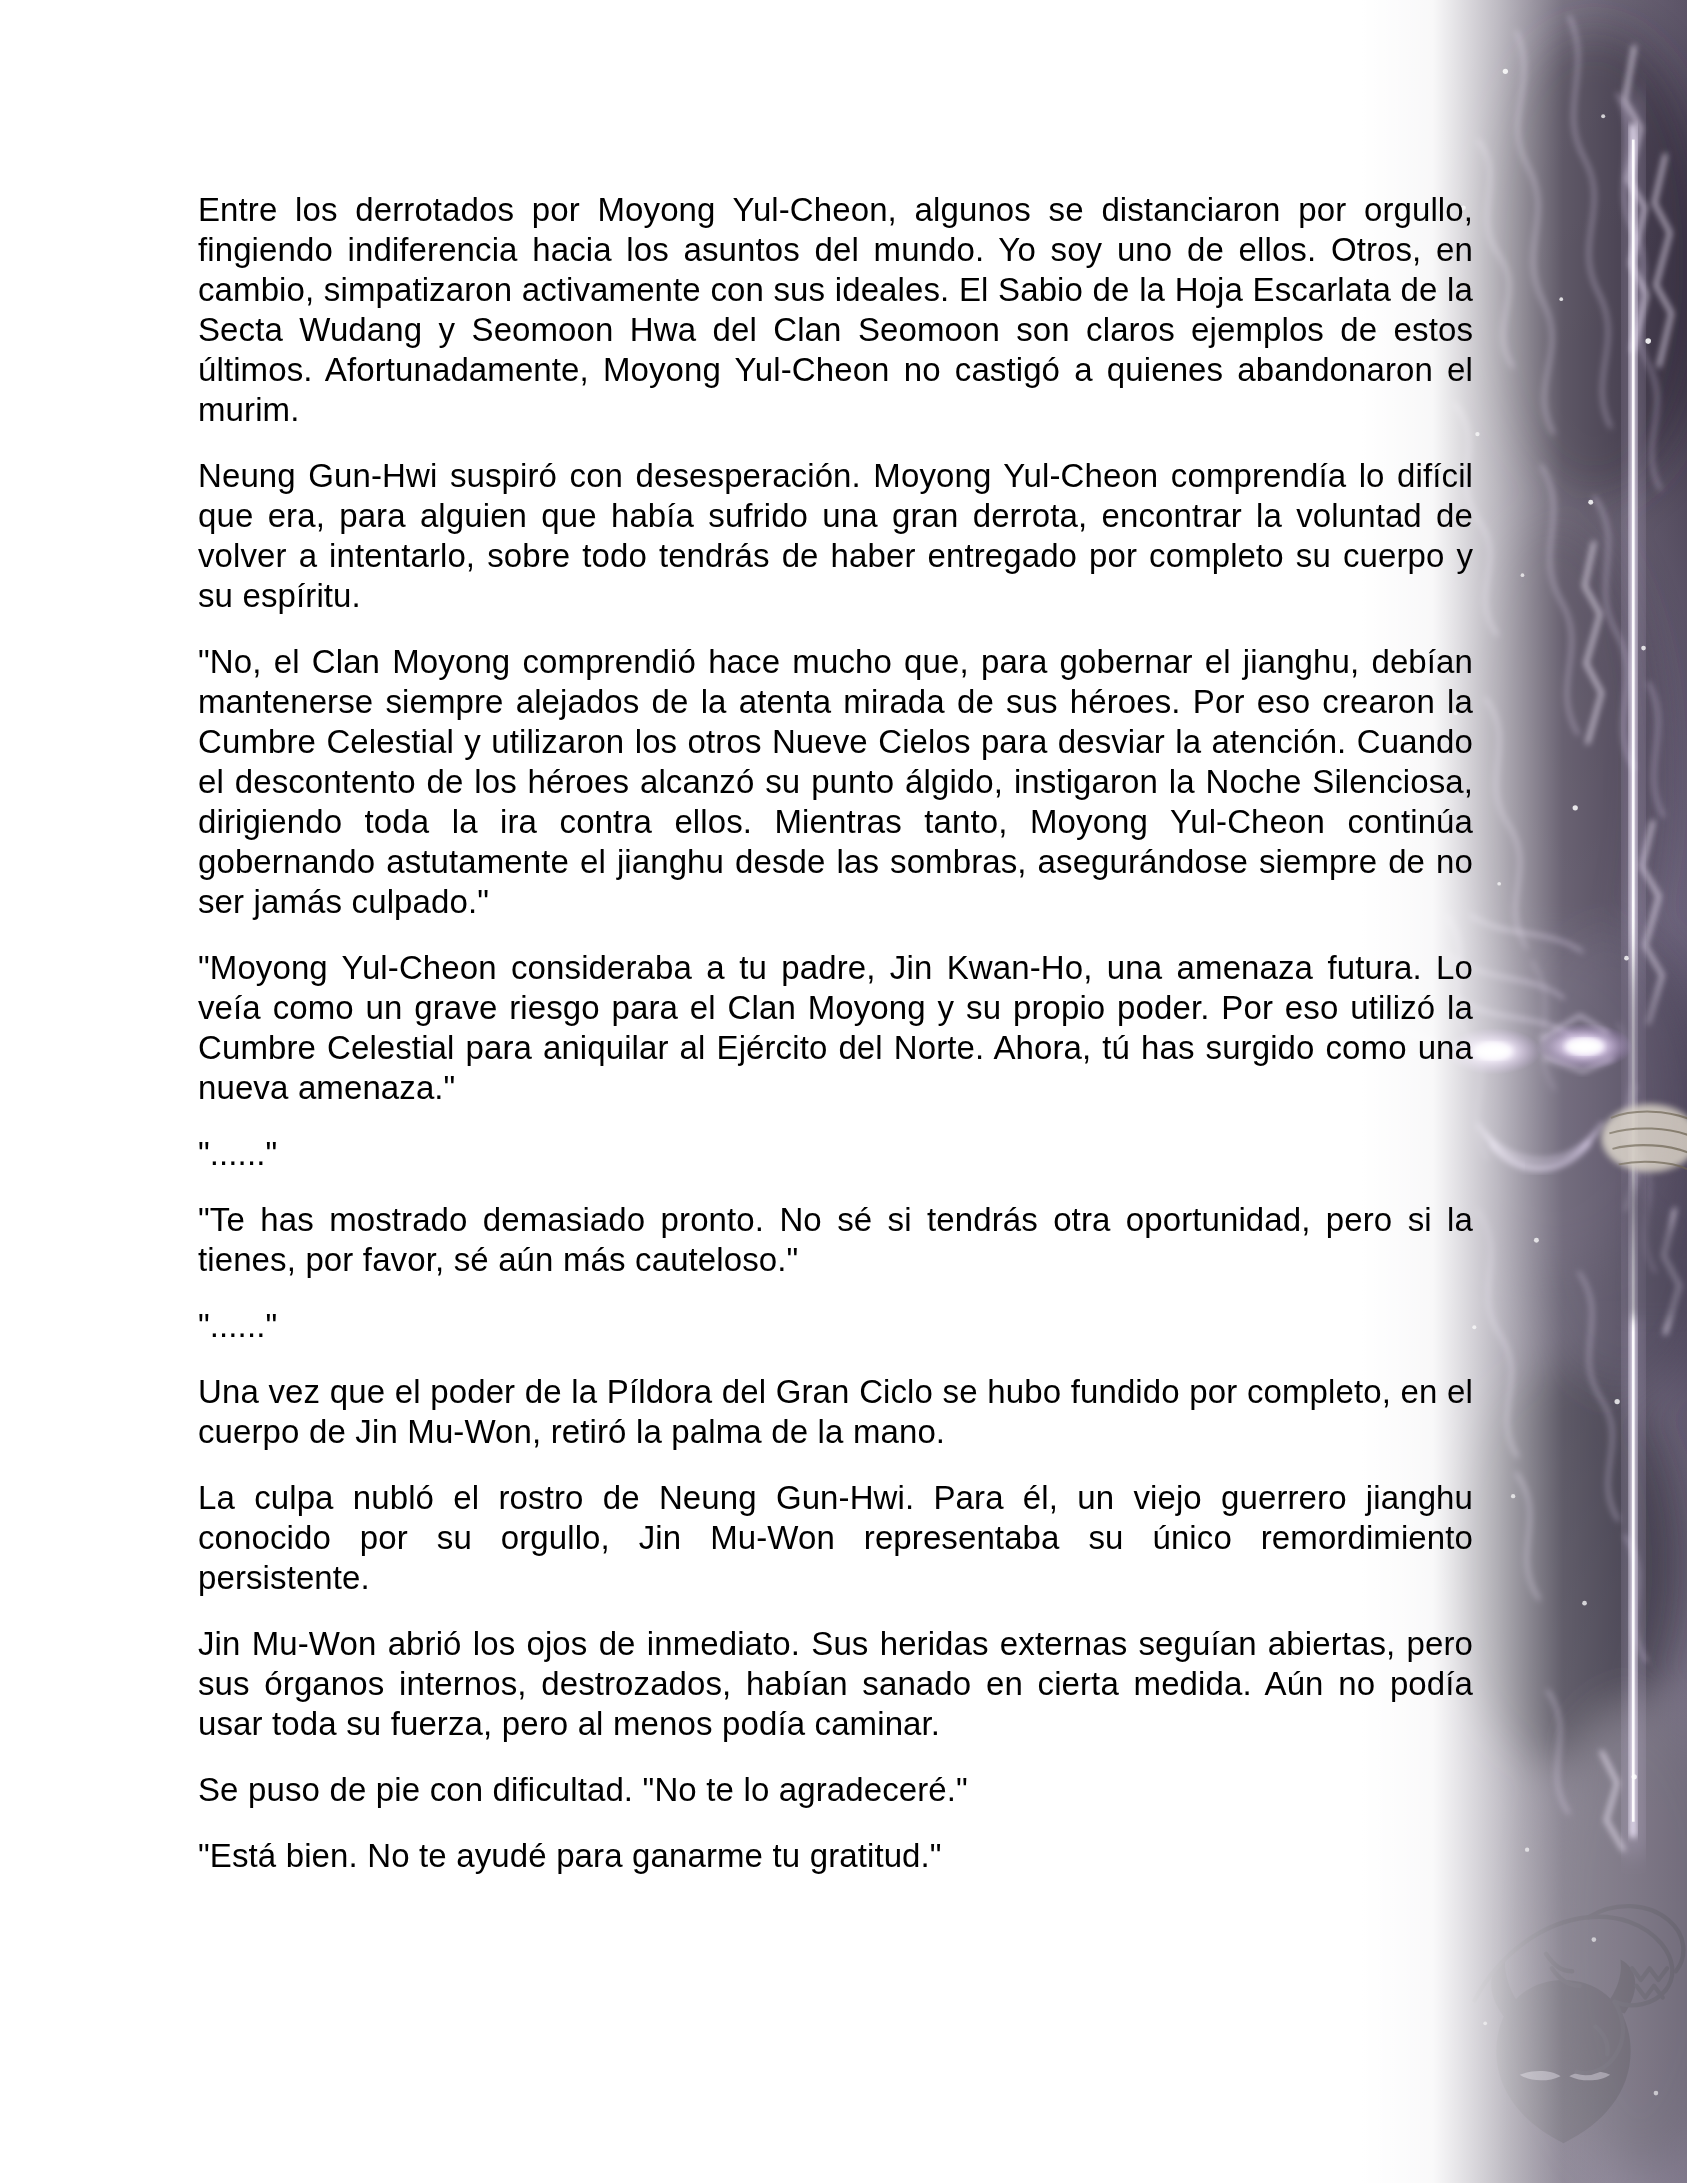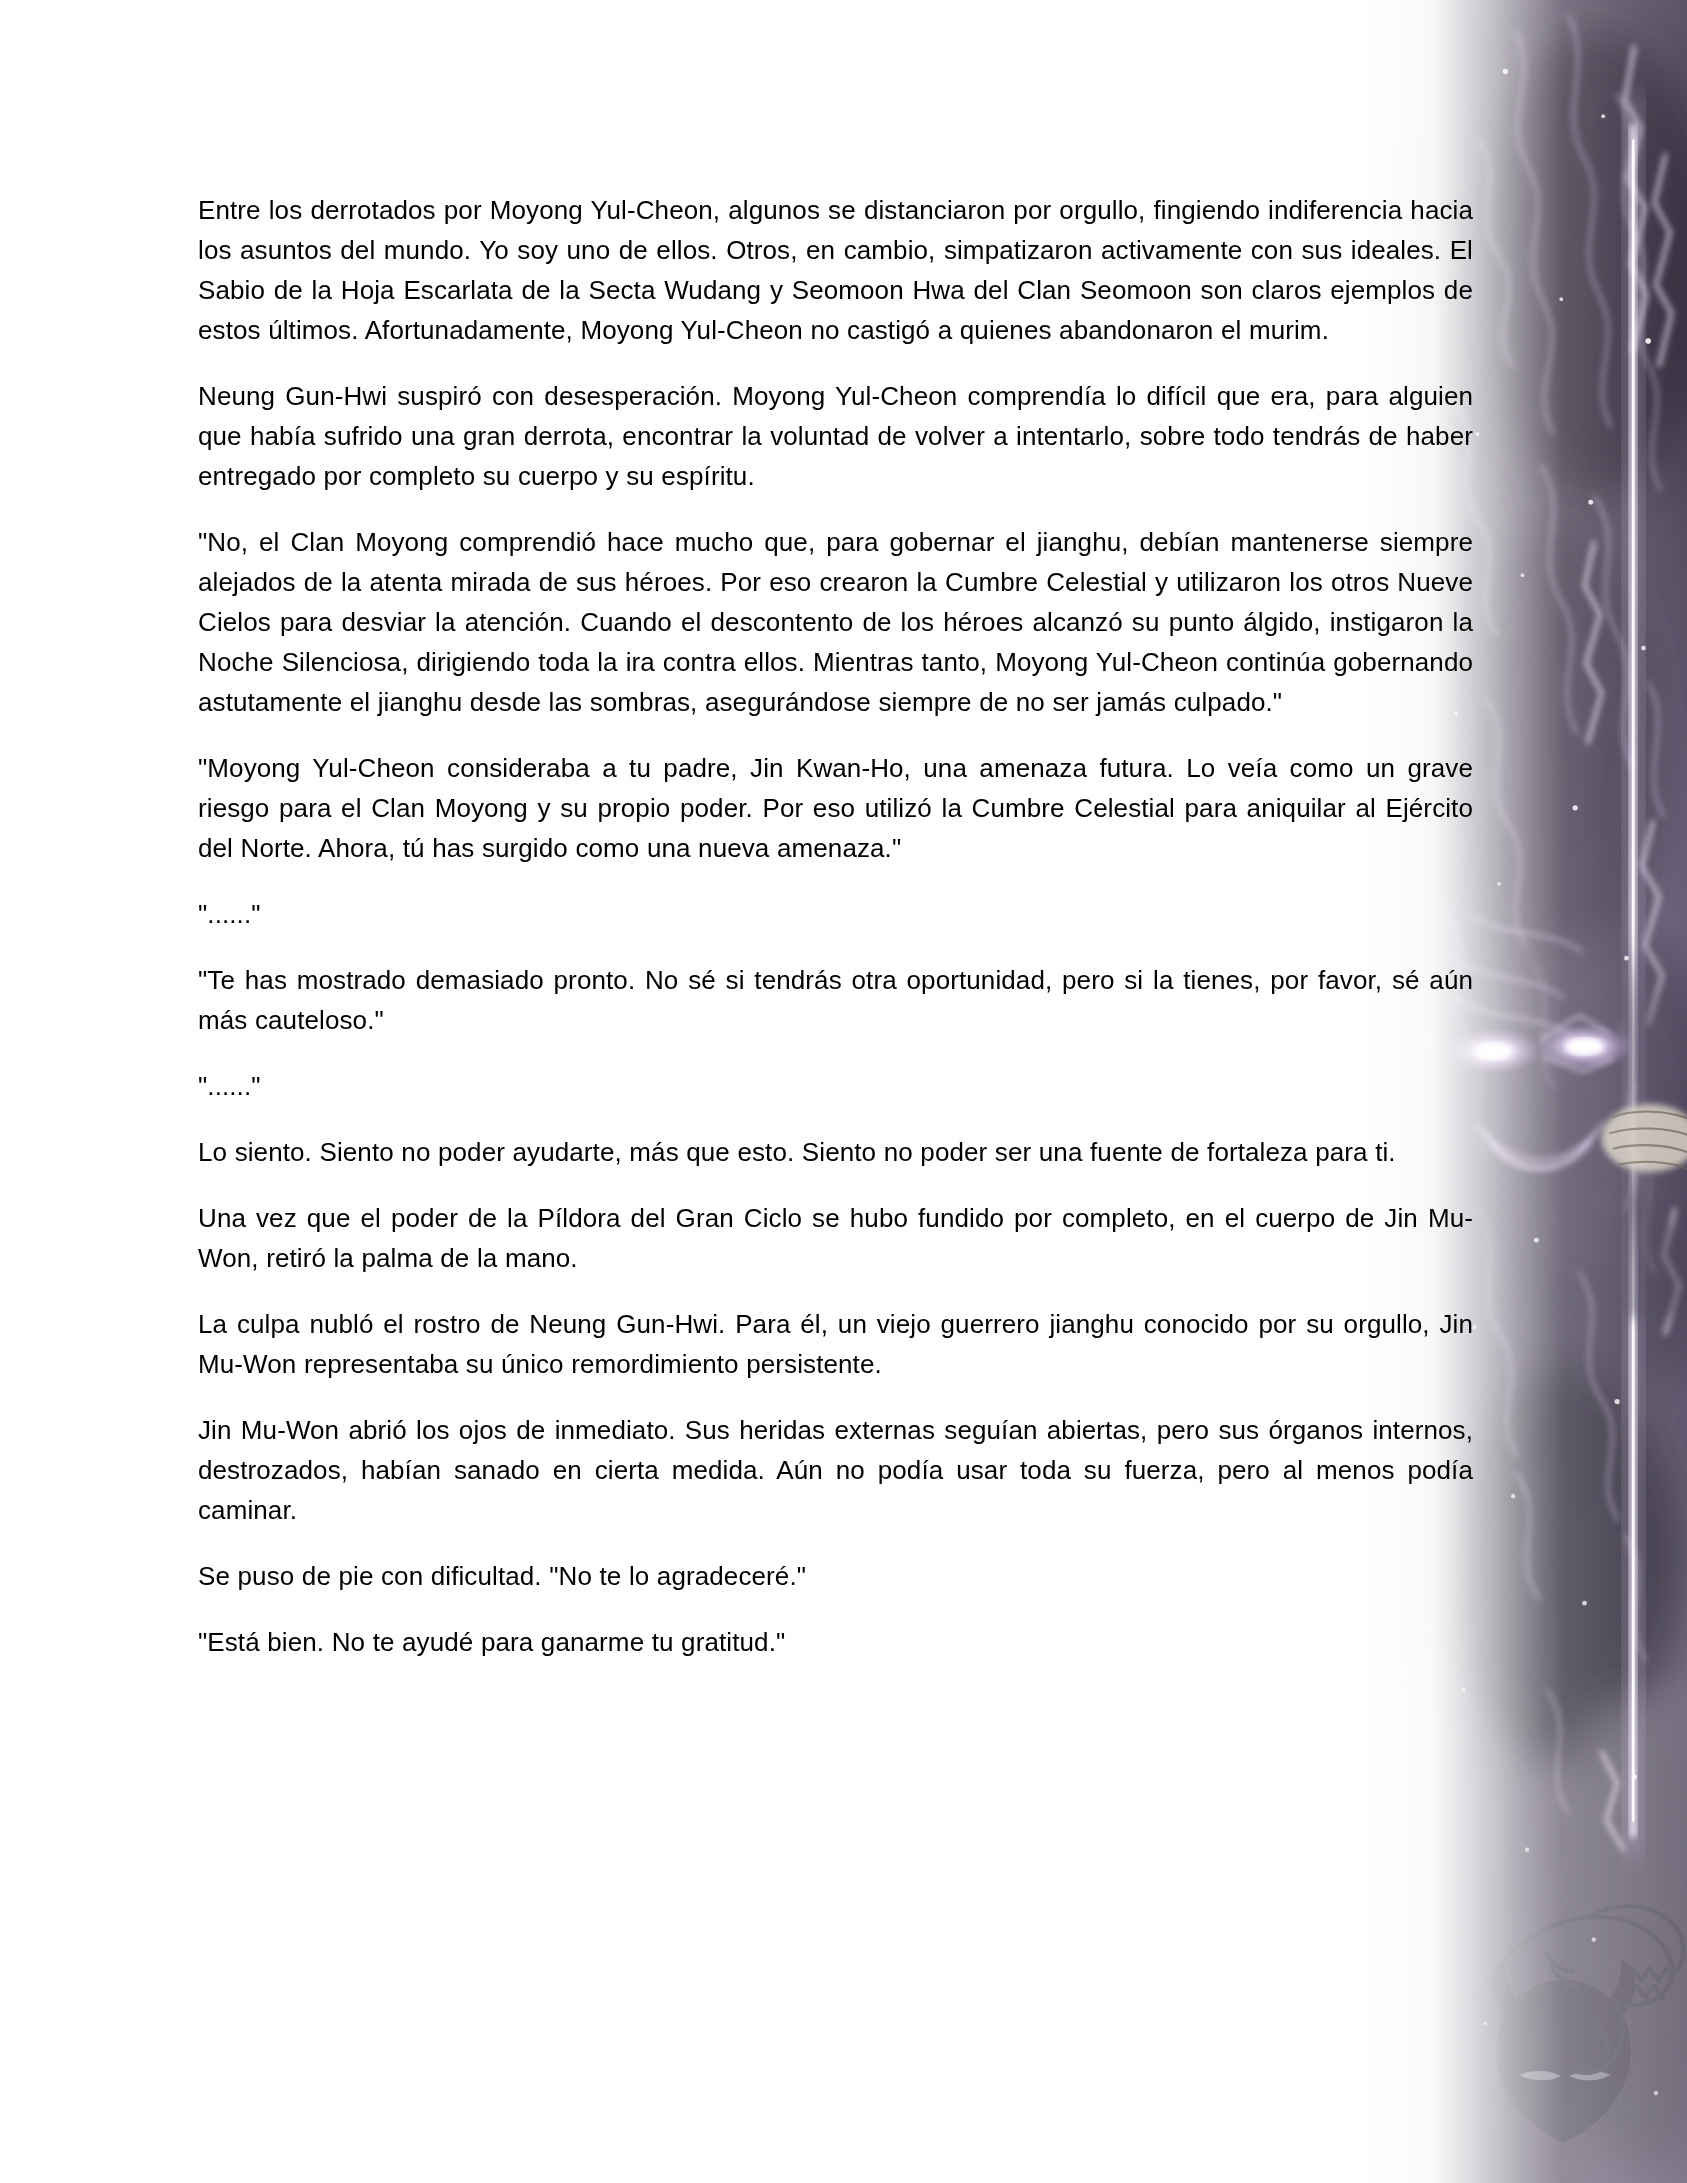--- a/index.html
+++ b/index.html
@@ -30,21 +30,21 @@
 
   
   #content {
     position: absolute;
     left: 198px;
     top: 190px;
     width: 1275px;
   }
   .para {
     margin: 0 0 26px 0;
-    font-size: 26px;
+    font-size: 33px;
     line-height: 40px;
     color: #000000;
     text-align: justify;
     text-justify: inter-word;
     letter-spacing: 0.1px;
     word-spacing: 0.2px;
   }
   .para:last-child { margin-bottom: 0; }
   .para.ellipsis {
     text-align: left;
@@ -256,21 +256,20 @@
   </div>
 
   <div id="content">
     <p class="para">Entre los derrotados por Moyong Yul-Cheon, algunos se distanciaron por orgullo, fingiendo indiferencia hacia los asuntos del mundo. Yo soy uno de ellos. Otros, en cambio, simpatizaron activamente con sus ideales. El Sabio de la Hoja Escarlata de la Secta Wudang y Seomoon Hwa del Clan Seomoon son claros ejemplos de estos últimos. Afortunadamente, Moyong Yul-Cheon no castigó a quienes abandonaron el murim.</p>
     <p class="para">Neung Gun-Hwi suspiró con desesperación. Moyong Yul-Cheon comprendía lo difícil que era, para alguien que había sufrido una gran derrota, encontrar la voluntad de volver a intentarlo, sobre todo tendrás de haber entregado por completo su cuerpo y su espíritu.</p>
     <p class="para">"No, el Clan Moyong comprendió hace mucho que, para gobernar el jianghu, debían mantenerse siempre alejados de la atenta mirada de sus héroes. Por eso crearon la Cumbre Celestial y utilizaron los otros Nueve Cielos para desviar la atención. Cuando el descontento de los héroes alcanzó su punto álgido, instigaron la Noche Silenciosa, dirigiendo toda la ira contra ellos. Mientras tanto, Moyong Yul-Cheon continúa gobernando astutamente el jianghu desde las sombras, asegurándose siempre de no ser jamás culpado."</p>
     <p class="para">"Moyong Yul-Cheon consideraba a tu padre, Jin Kwan-Ho, una amenaza futura. Lo veía como un grave riesgo para el Clan Moyong y su propio poder. Por eso utilizó la Cumbre Celestial para aniquilar al Ejército del Norte. Ahora, tú has surgido como una nueva amenaza."</p>
     <p class="para ellipsis">"......"</p>
     <p class="para">"Te has mostrado demasiado pronto. No sé si tendrás otra oportunidad, pero si la tienes, por favor, sé aún más cauteloso."</p>
     <p class="para ellipsis">"......"</p>
-    <p class="para">Lo siento. Siento no poder ayudarte, más que esto. Siento no poder ser una fuente de fortaleza para ti.</p>
     <p class="para">Una vez que el poder de la Píldora del Gran Ciclo se hubo fundido por completo, en el cuerpo de Jin Mu-Won, retiró la palma de la mano.</p>
     <p class="para">La culpa nubló el rostro de Neung Gun-Hwi. Para él, un viejo guerrero jianghu conocido por su orgullo, Jin Mu-Won representaba su único remordimiento persistente.</p>
     <p class="para">Jin Mu-Won abrió los ojos de inmediato. Sus heridas externas seguían abiertas, pero sus órganos internos, destrozados, habían sanado en cierta medida. Aún no podía usar toda su fuerza, pero al menos podía caminar.</p>
     <p class="para">Se puso de pie con dificultad. "No te lo agradeceré."</p>
     <p class="para">"Está bien. No te ayudé para ganarme tu gratitud."</p>
   </div>
 
 </div>
 
 

